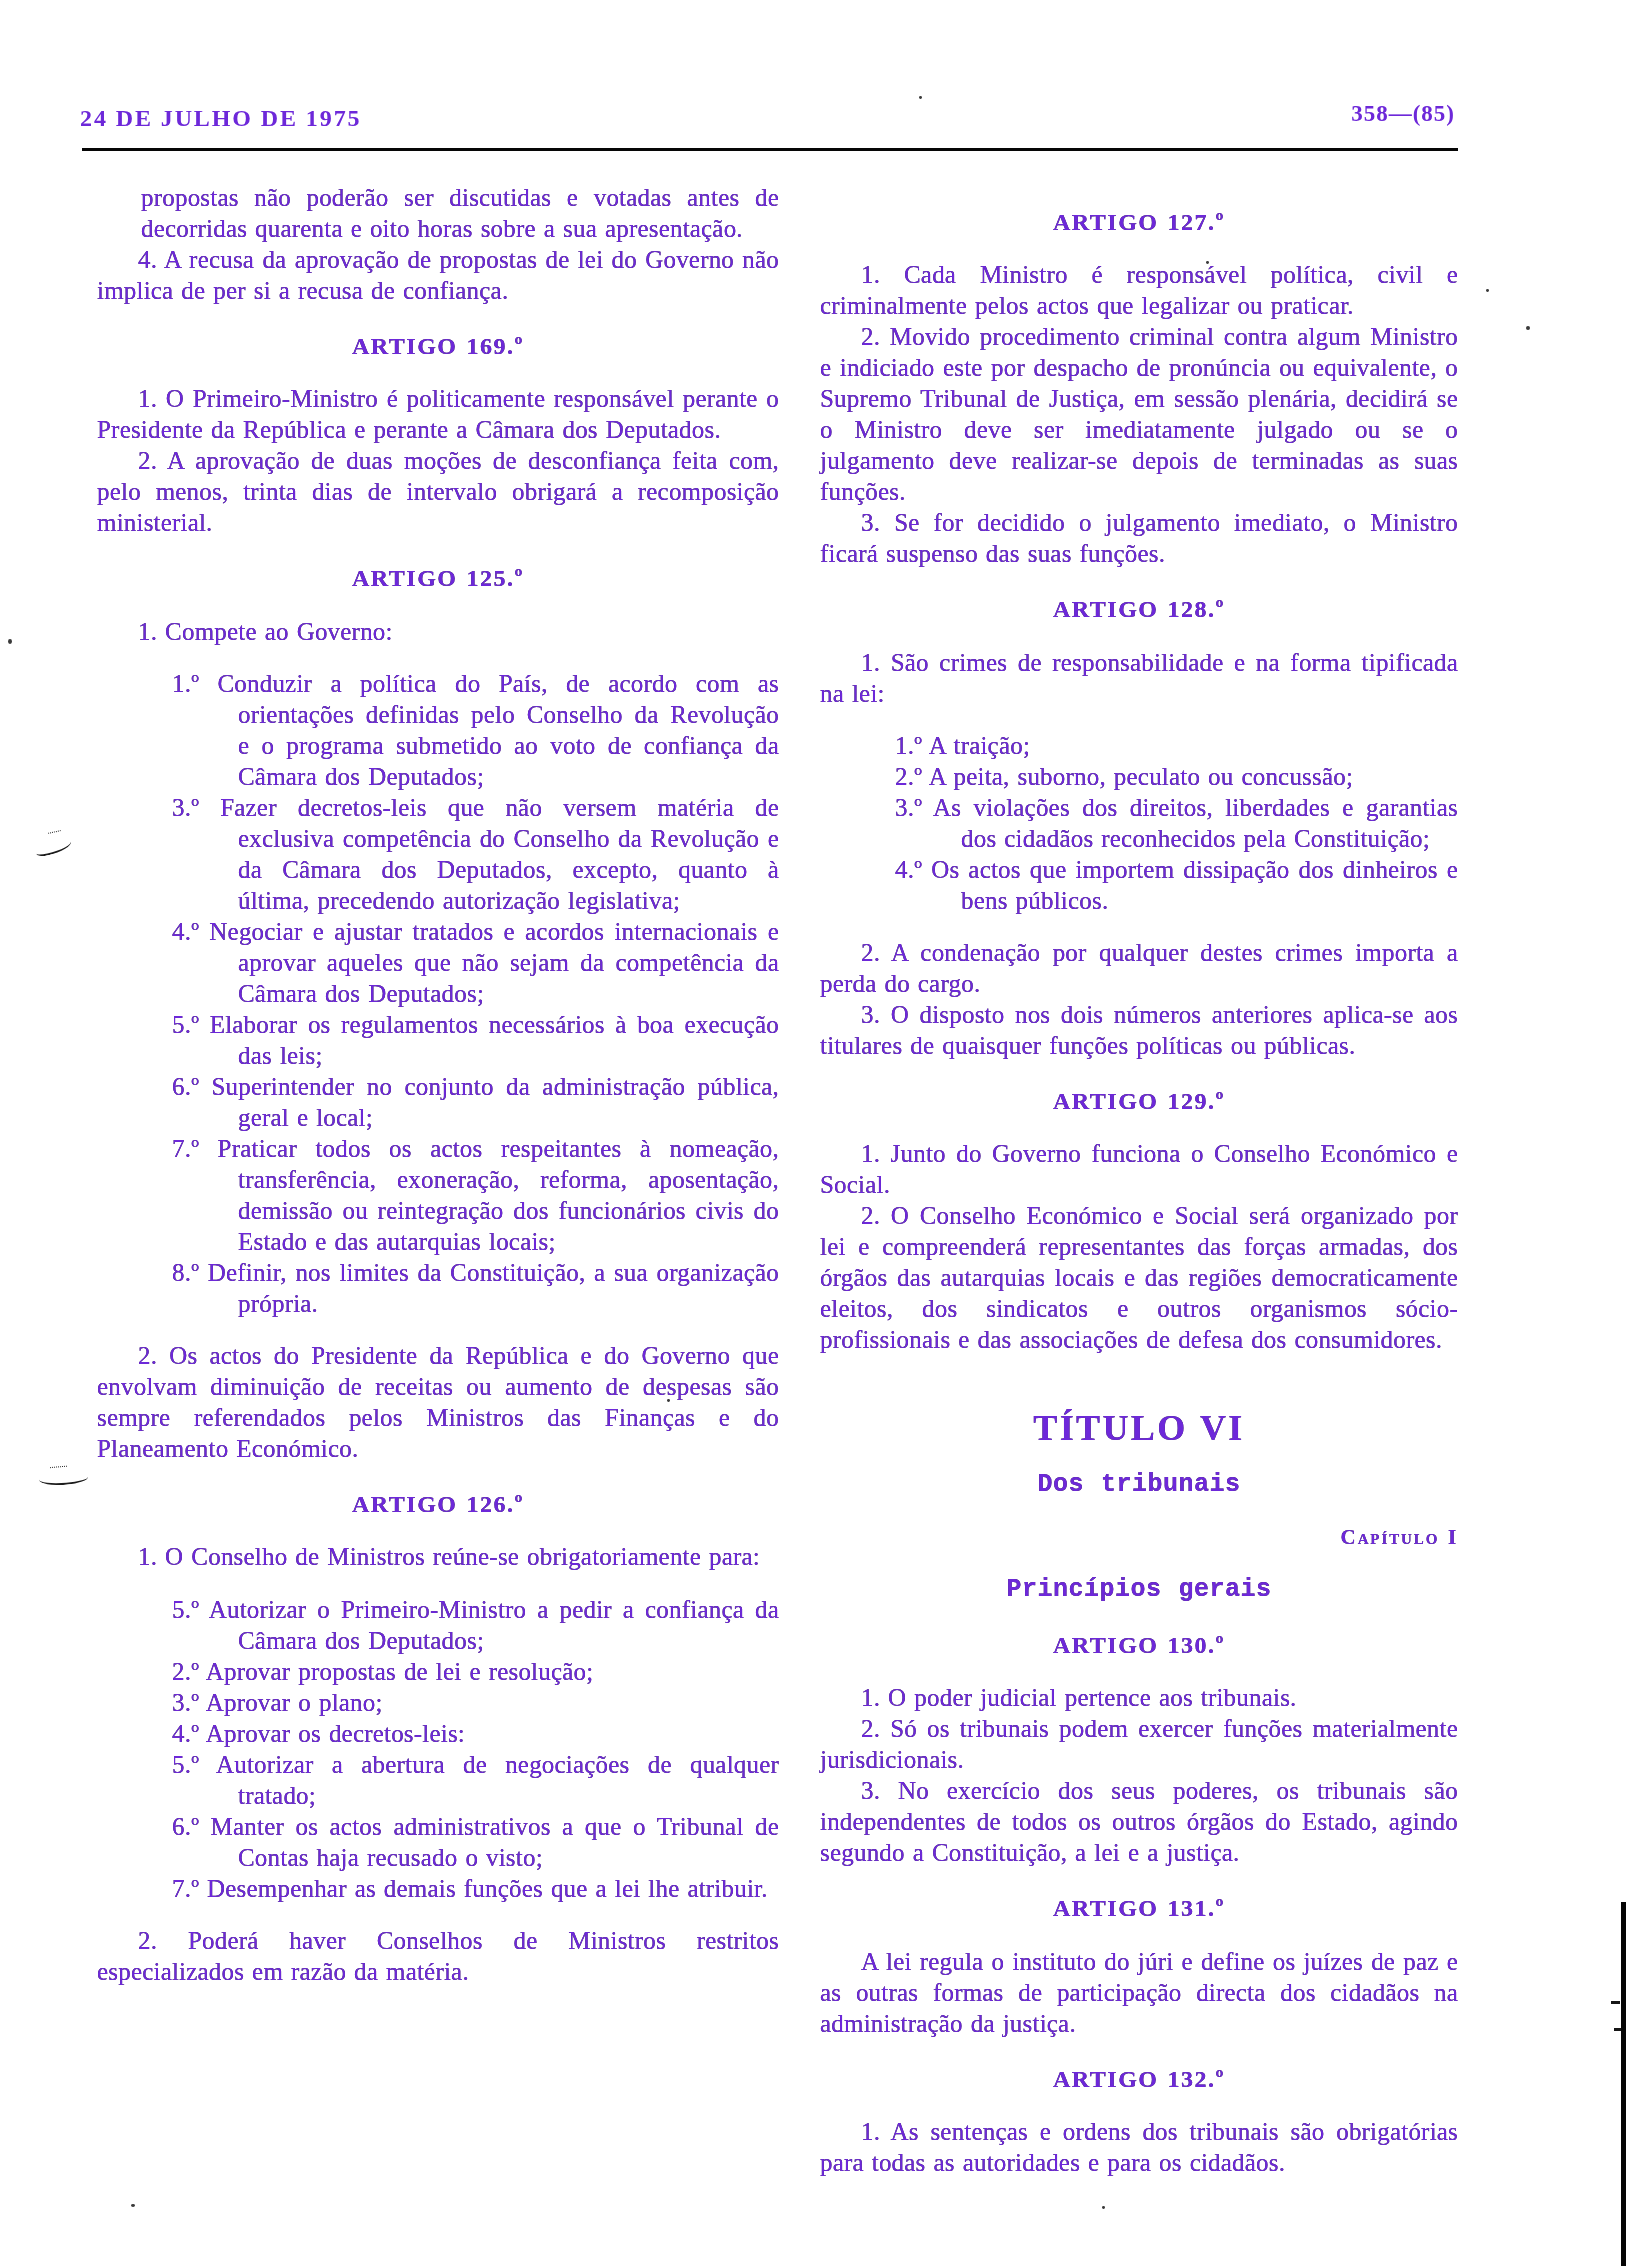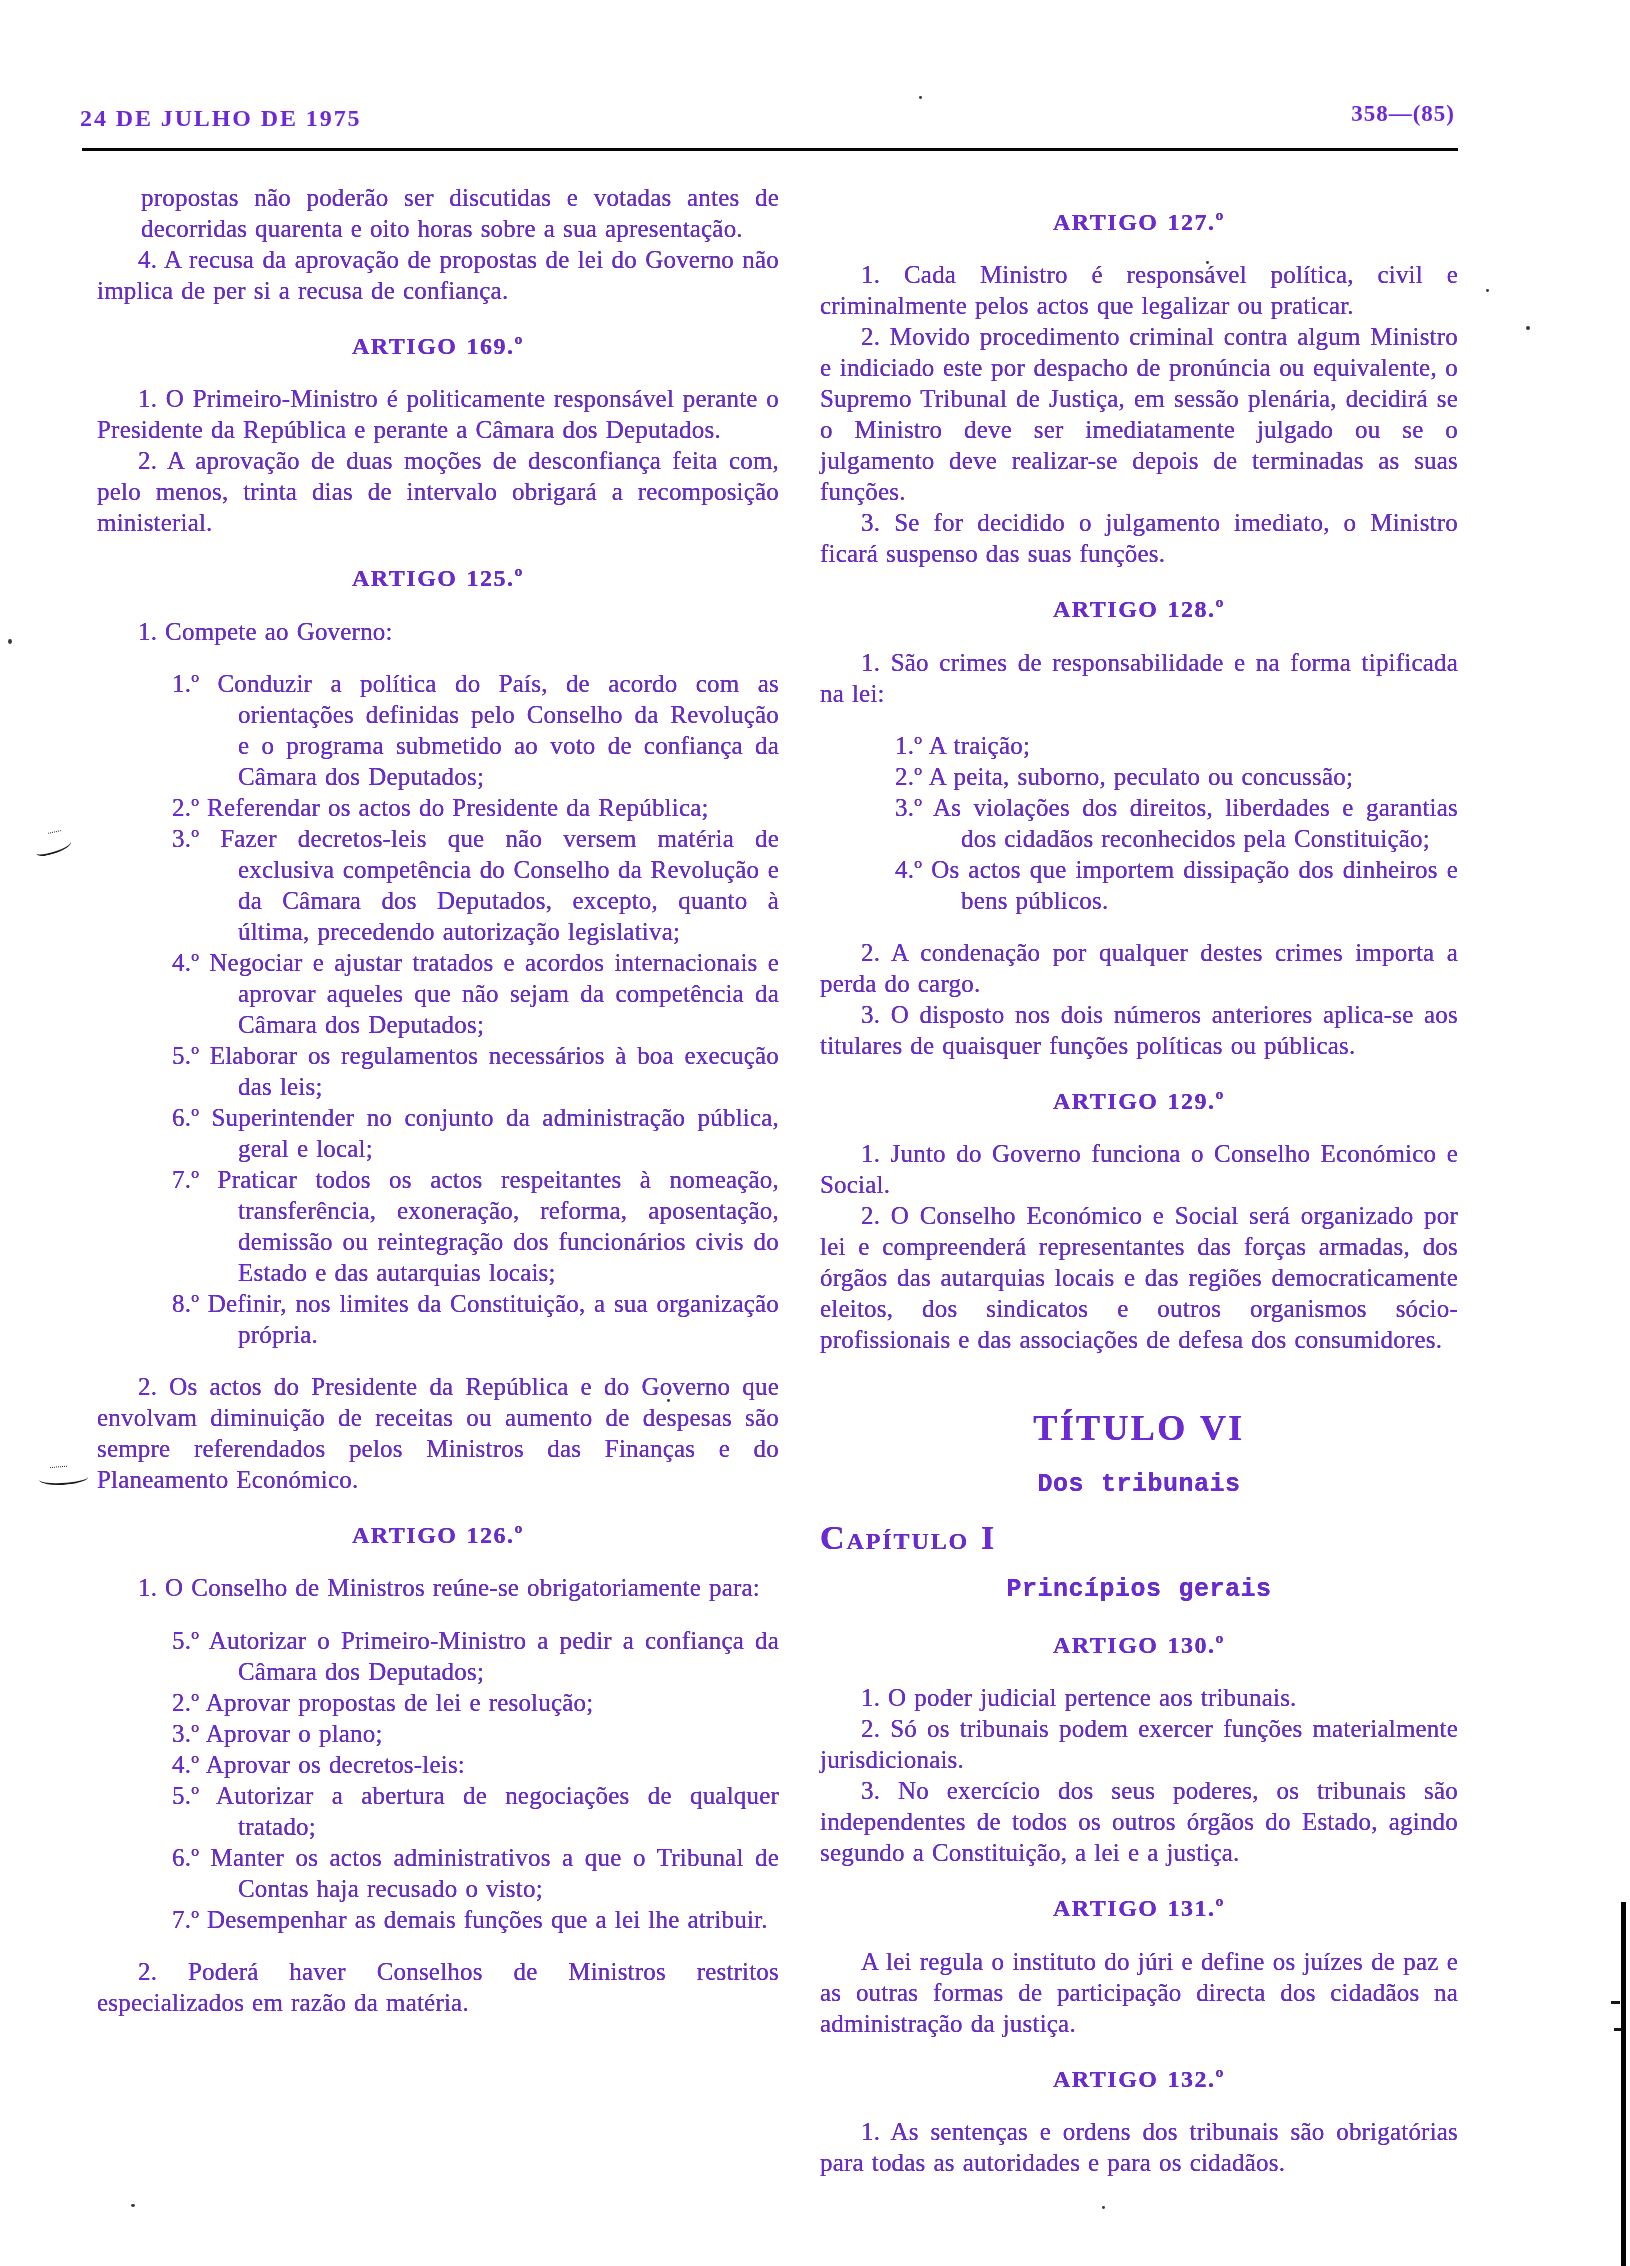--- a/index.html
+++ b/index.html
@@ -42,22 +42,22 @@
   .h-titulo {
     text-align:center; font-size:36px; letter-spacing:2.4px;
     margin:58px 0 25px 0;
   }
   .h-bold {
     text-align:center; font-family:Liberation Mono, monospace;
     font-weight:bold; font-size:25px; letter-spacing:0.5px;
     margin:19.4px 0 19.4px 0;
   }
   .h-cap {
-    text-align:left; font-variant:small-caps;
-    font-size:34px; letter-spacing:1.9px;
+    text-align:right; font-variant:small-caps;
+    font-size:21px; letter-spacing:1.9px;
     margin:21.3px 0 21.3px 0;
   }
   
   .pen-mark { position:absolute; }
   .pen-mark-1 {
     left:35px; top:840px; width:37px; height:11.6px;
     border-bottom:2.9px solid #1c1c1c; border-radius:0 0 70% 30%;
     transform:rotate(-12deg);
   }
   .pen-mark-1::before {
@@ -92,21 +92,20 @@
   <section class="col col-left">
     <p class="p-cont">propostas não poderão ser discutidas e votadas antes de decorridas quarenta e oito horas sobre a sua apresentação.</p>
     <p class="p">4. A recusa da aprovação de propostas de lei do Governo não implica de per si a recusa de confiança.</p>
     <h4 class="h-artigo">ARTIGO 169.º</h4>
     <p class="p">1. O Primeiro-Ministro é politicamente responsável perante o Presidente da República e perante a Câmara dos Deputados.</p>
     <p class="p">2. A aprovação de duas moções de desconfiança feita com, pelo menos, trinta dias de intervalo obrigará a recomposição ministerial.</p>
     <h4 class="h-artigo">ARTIGO 125.º</h4>
     <p class="p">1. Compete ao Governo:</p>
     <div class="list">
       <p class="li">1.º Conduzir a política do País, de acordo com as orientações definidas pelo Conselho da Revolução e o programa submetido ao voto de confiança da Câmara dos Deputados;</p>
-      <p class="li">2.º Referendar os actos do Presidente da República;</p>
       <p class="li">3.º Fazer decretos-leis que não versem matéria de exclusiva competência do Conselho da Revolução e da Câmara dos Deputados, excepto, quanto à última, precedendo autorização legislativa;</p>
       <p class="li">4.º Negociar e ajustar tratados e acordos internacionais e aprovar aqueles que não sejam da competência da Câmara dos Deputados;</p>
       <p class="li">5.º Elaborar os regulamentos necessários à boa execução das leis;</p>
       <p class="li">6.º Superintender no conjunto da administração pública, geral e local;</p>
       <p class="li">7.º Praticar todos os actos respeitantes à nomeação, transferência, exoneração, reforma, aposentação, demissão ou reintegração dos funcionários civis do Estado e das autarquias locais;</p>
       <p class="li">8.º Definir, nos limites da Constituição, a sua organização própria.</p>
     </div>
     <p class="p">2. Os actos do Presidente da República e do Governo que envolvam diminuição de receitas ou aumento de despesas são sempre referendados pelos Ministros das Finanças e do Planeamento Económico.</p>
     <h4 class="h-artigo">ARTIGO 126.º</h4>
     <p class="p">1. O Conselho de Ministros reúne-se obrigatoriamente para:</p>

